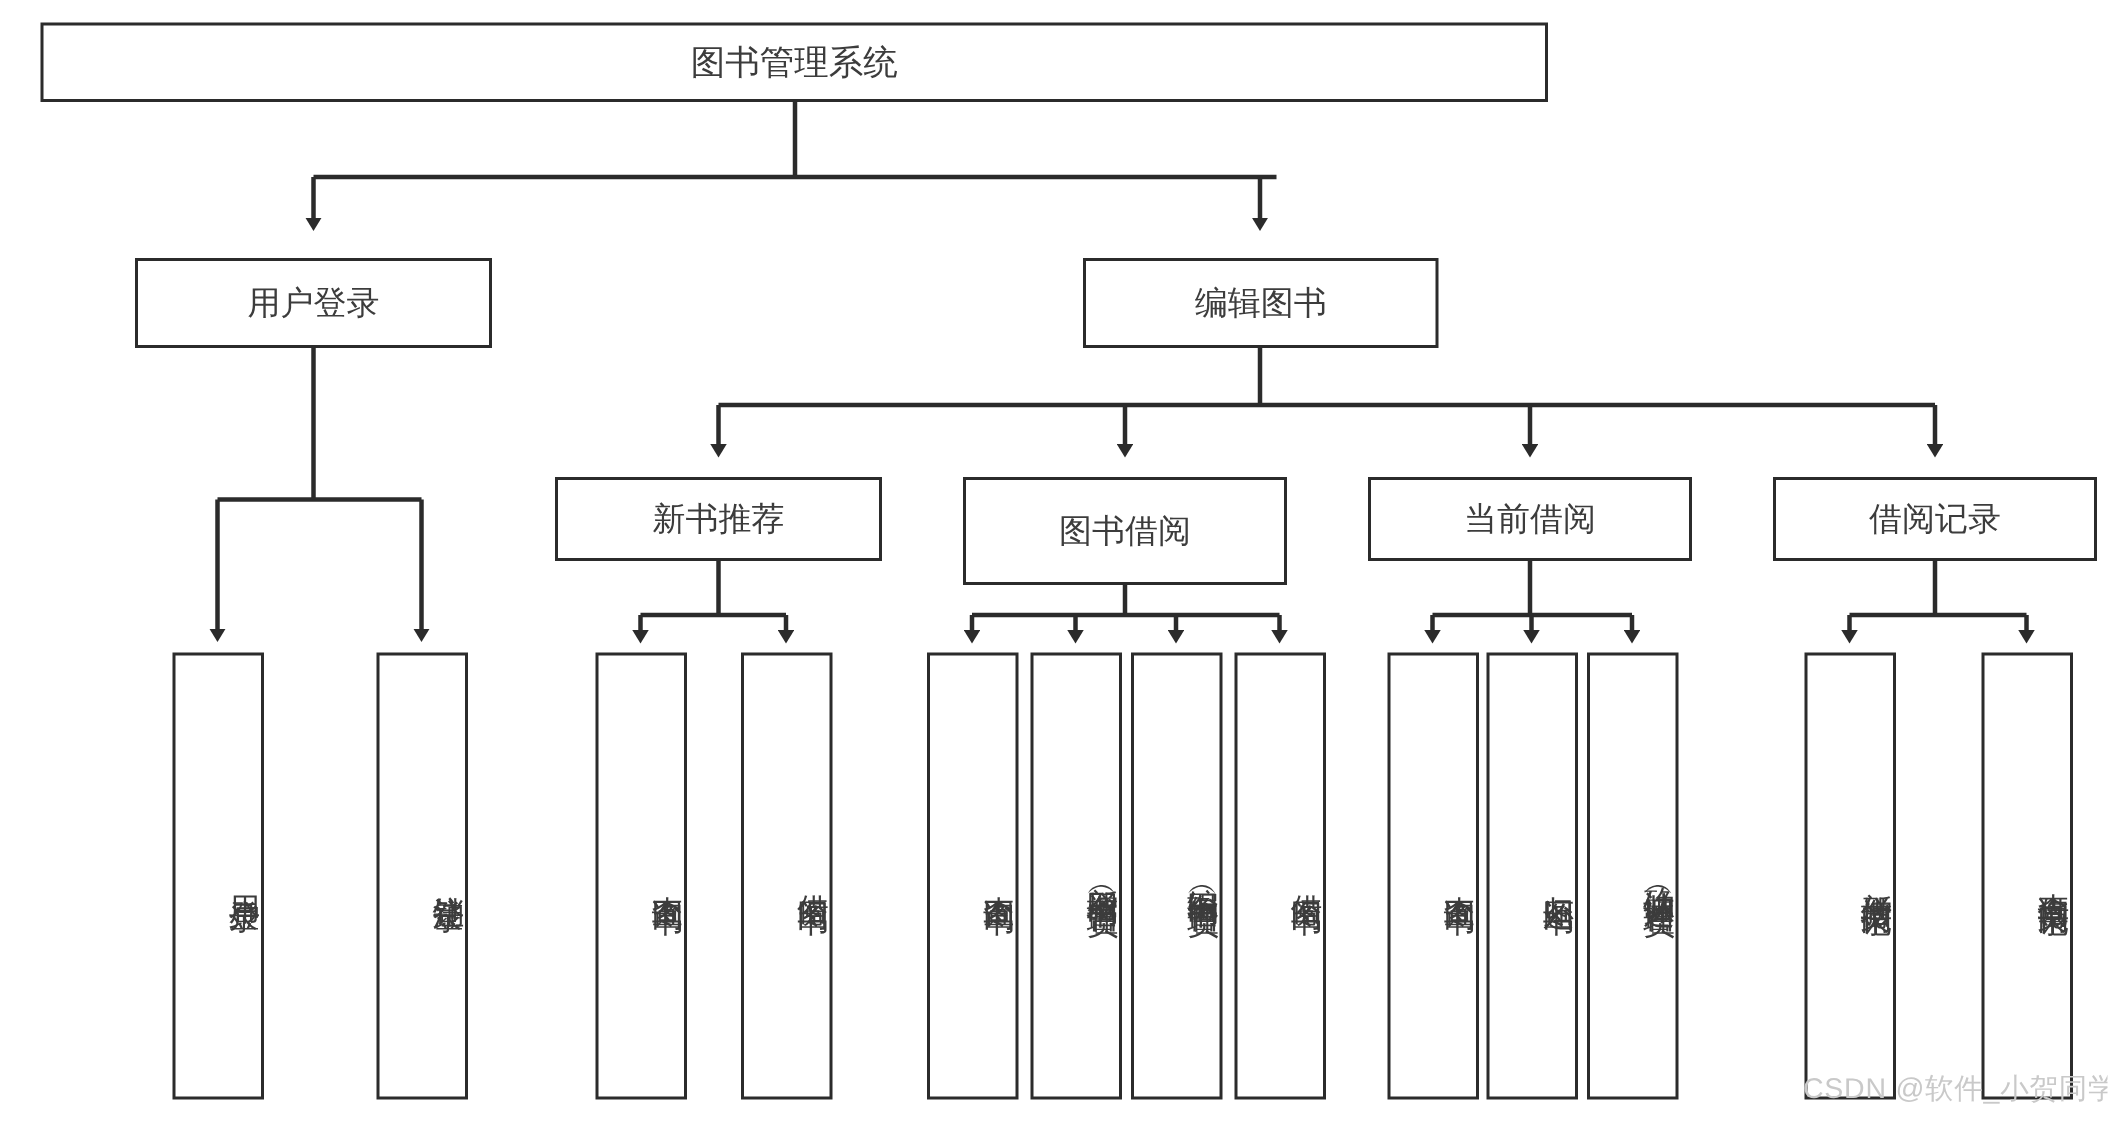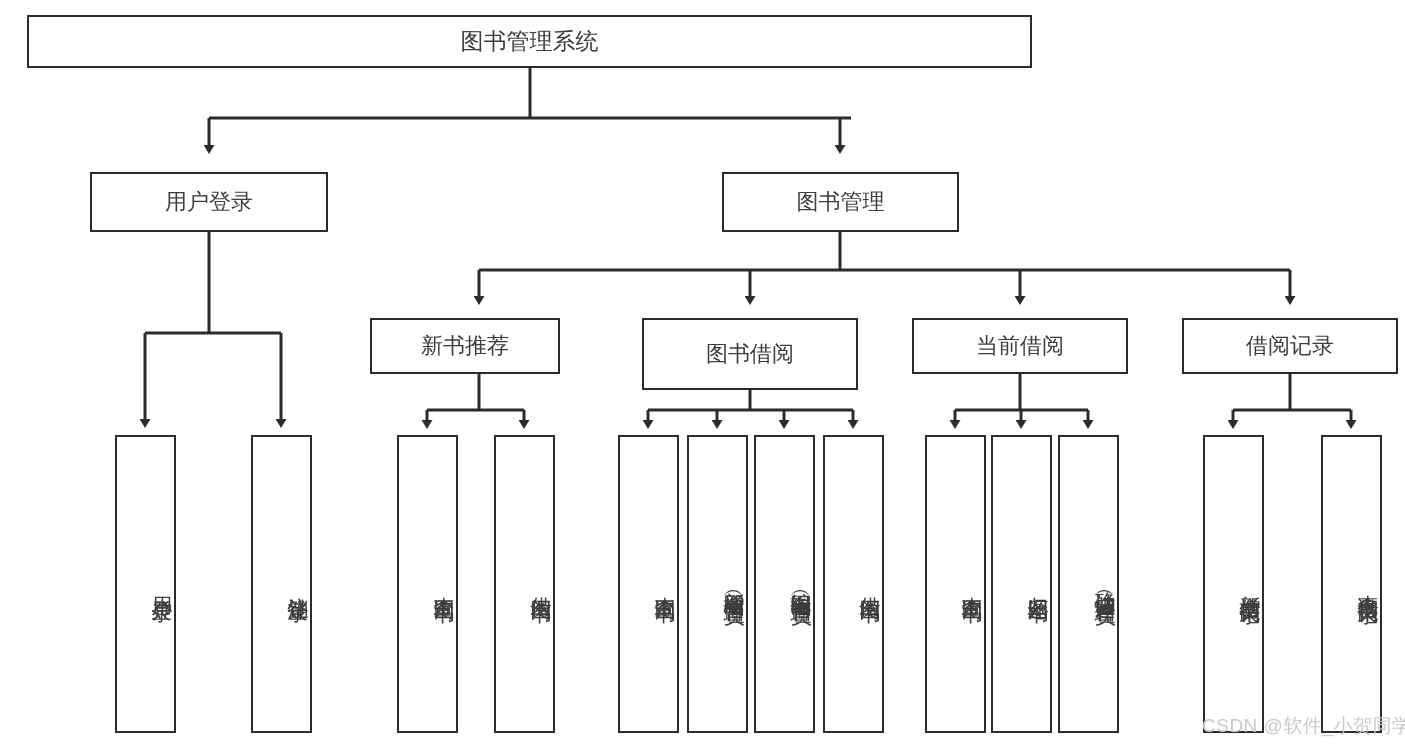--- a/index.html
+++ b/index.html
@@ -125,24 +125,24 @@
   </svg>
 
   <div class="node root" style="left:17px; top:15px; width:1005px; height:53px;">
     <span class="lbl">图书管理系统</span>
   </div>
 
   <div class="node h" style="left:80px; top:172px; width:238px; height:60px;">
     <span class="lbl">用户登录</span>
   </div>
   <div class="node h" style="left:712px; top:172px; width:237px; height:60px;">
-    <span class="lbl">图书管理</span>
+    <span class="lbl">编辑图书</span>
   </div>
 
-  <div class="node h" style="left:360px; top:318px; width:190px; height:56px;">
+  <div class="node h" style="left:360px; top:318px; width:218px; height:56px;">
     <span class="lbl">新书推荐</span>
   </div>
   <div class="node h" style="left:632px; top:318px; width:216px; height:72px;">
     <span class="lbl">图书借阅</span>
   </div>
   <div class="node h" style="left:902px; top:318px; width:216px; height:56px;">
     <span class="lbl">当前借阅</span>
   </div>
   <div class="node h" style="left:1172px; top:318px; width:216px; height:56px;text-align:center;">
     <span class="lbl">借阅记录</span>

